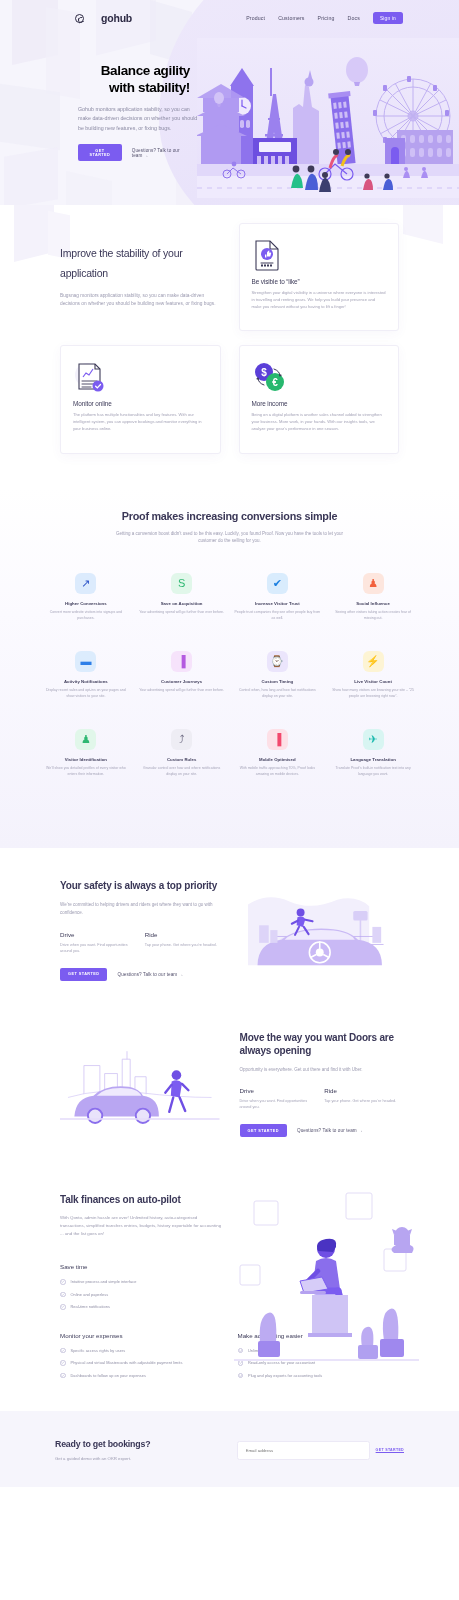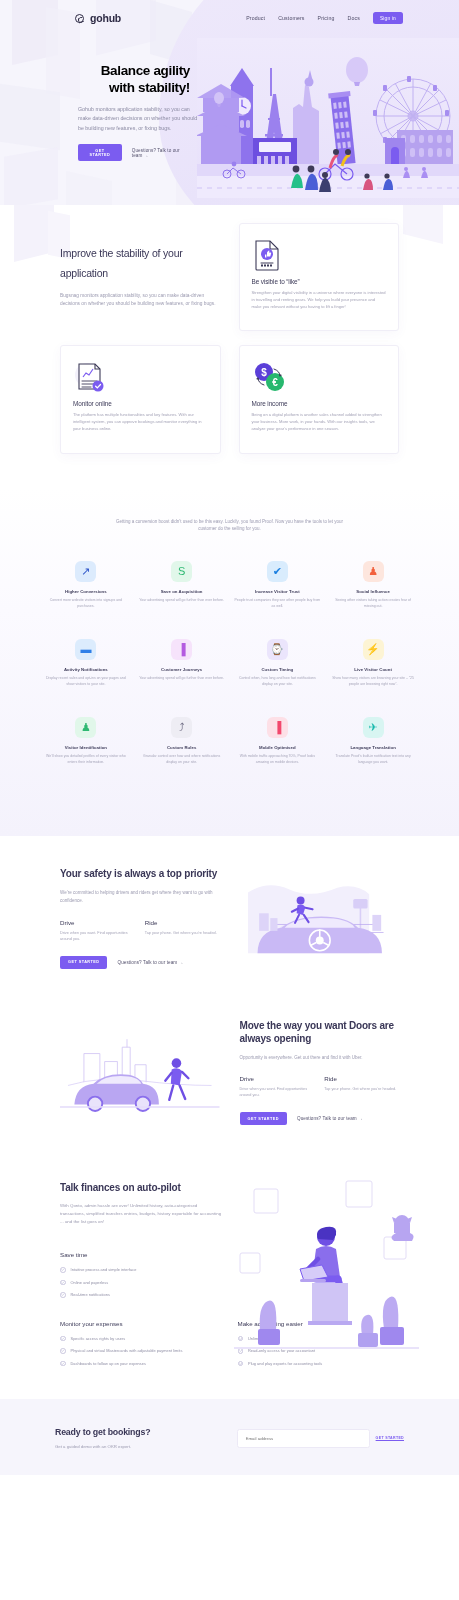--- a/index.html
+++ b/index.html
@@ -57,21 +57,21 @@
   .hero-illu svg { display:block; }
 
   .nav {
     position: relative;
     z-index: 20;
     display: flex;
     align-items: center;
     padding: 10px 56px 0 75px;
     height: 26px;
   }
-  .logo { display: flex; align-items: center; gap: 6px; }
+  .logo { display: flex; align-items: center; gap: 17px; }
   .logo-mark {
     width: 9px; height: 9px; border-radius: 50%;
     border: 1.2px solid #2d2a44;
     position: relative; display:inline-block;
   }
   .logo-mark::after {
     content:''; position:absolute; left:2px; top:2.2px;
     width:4px; height:4px; border-radius:50% 50% 50% 0;
     border:1px solid #2d2a44; border-right-color:transparent;
     transform: rotate(-20deg);
@@ -529,20 +529,21 @@
           </svg>
         </div>
         <div class="card-title">More income</div>
         <p class="card-desc">Being on a digital platform is another sales channel added to strengthen your business. More work, in your hands. With our insights tools, we analyze your gear’s performance in one season.</p>
       </div>
 
     </div>
   </section>
 
   <section class="proof">
+    <h2 class="proof-title">Proof makes increasing conversions simple</h2>
     <p class="proof-sub">Getting a conversion boost didn’t used to be this easy. Luckily, you found Proof. Now you have the tools to let your customer do the selling for you.</p>
     <div class="proof-grid" id="proof-grid">
         <div class="feat">
           <div class="feat-ic" style="background:#dcebfd;color:#2f56c9">↗</div>
           <div class="feat-name">Higher Conversions</div>
           <div class="feat-desc">Convert more website visitors into signups and purchases.</div>
         </div>
         <div class="feat">
           <div class="feat-ic" style="background:#e1f7ea;color:#2eb872">S</div>
           <div class="feat-name">Save on Acquisition</div>

